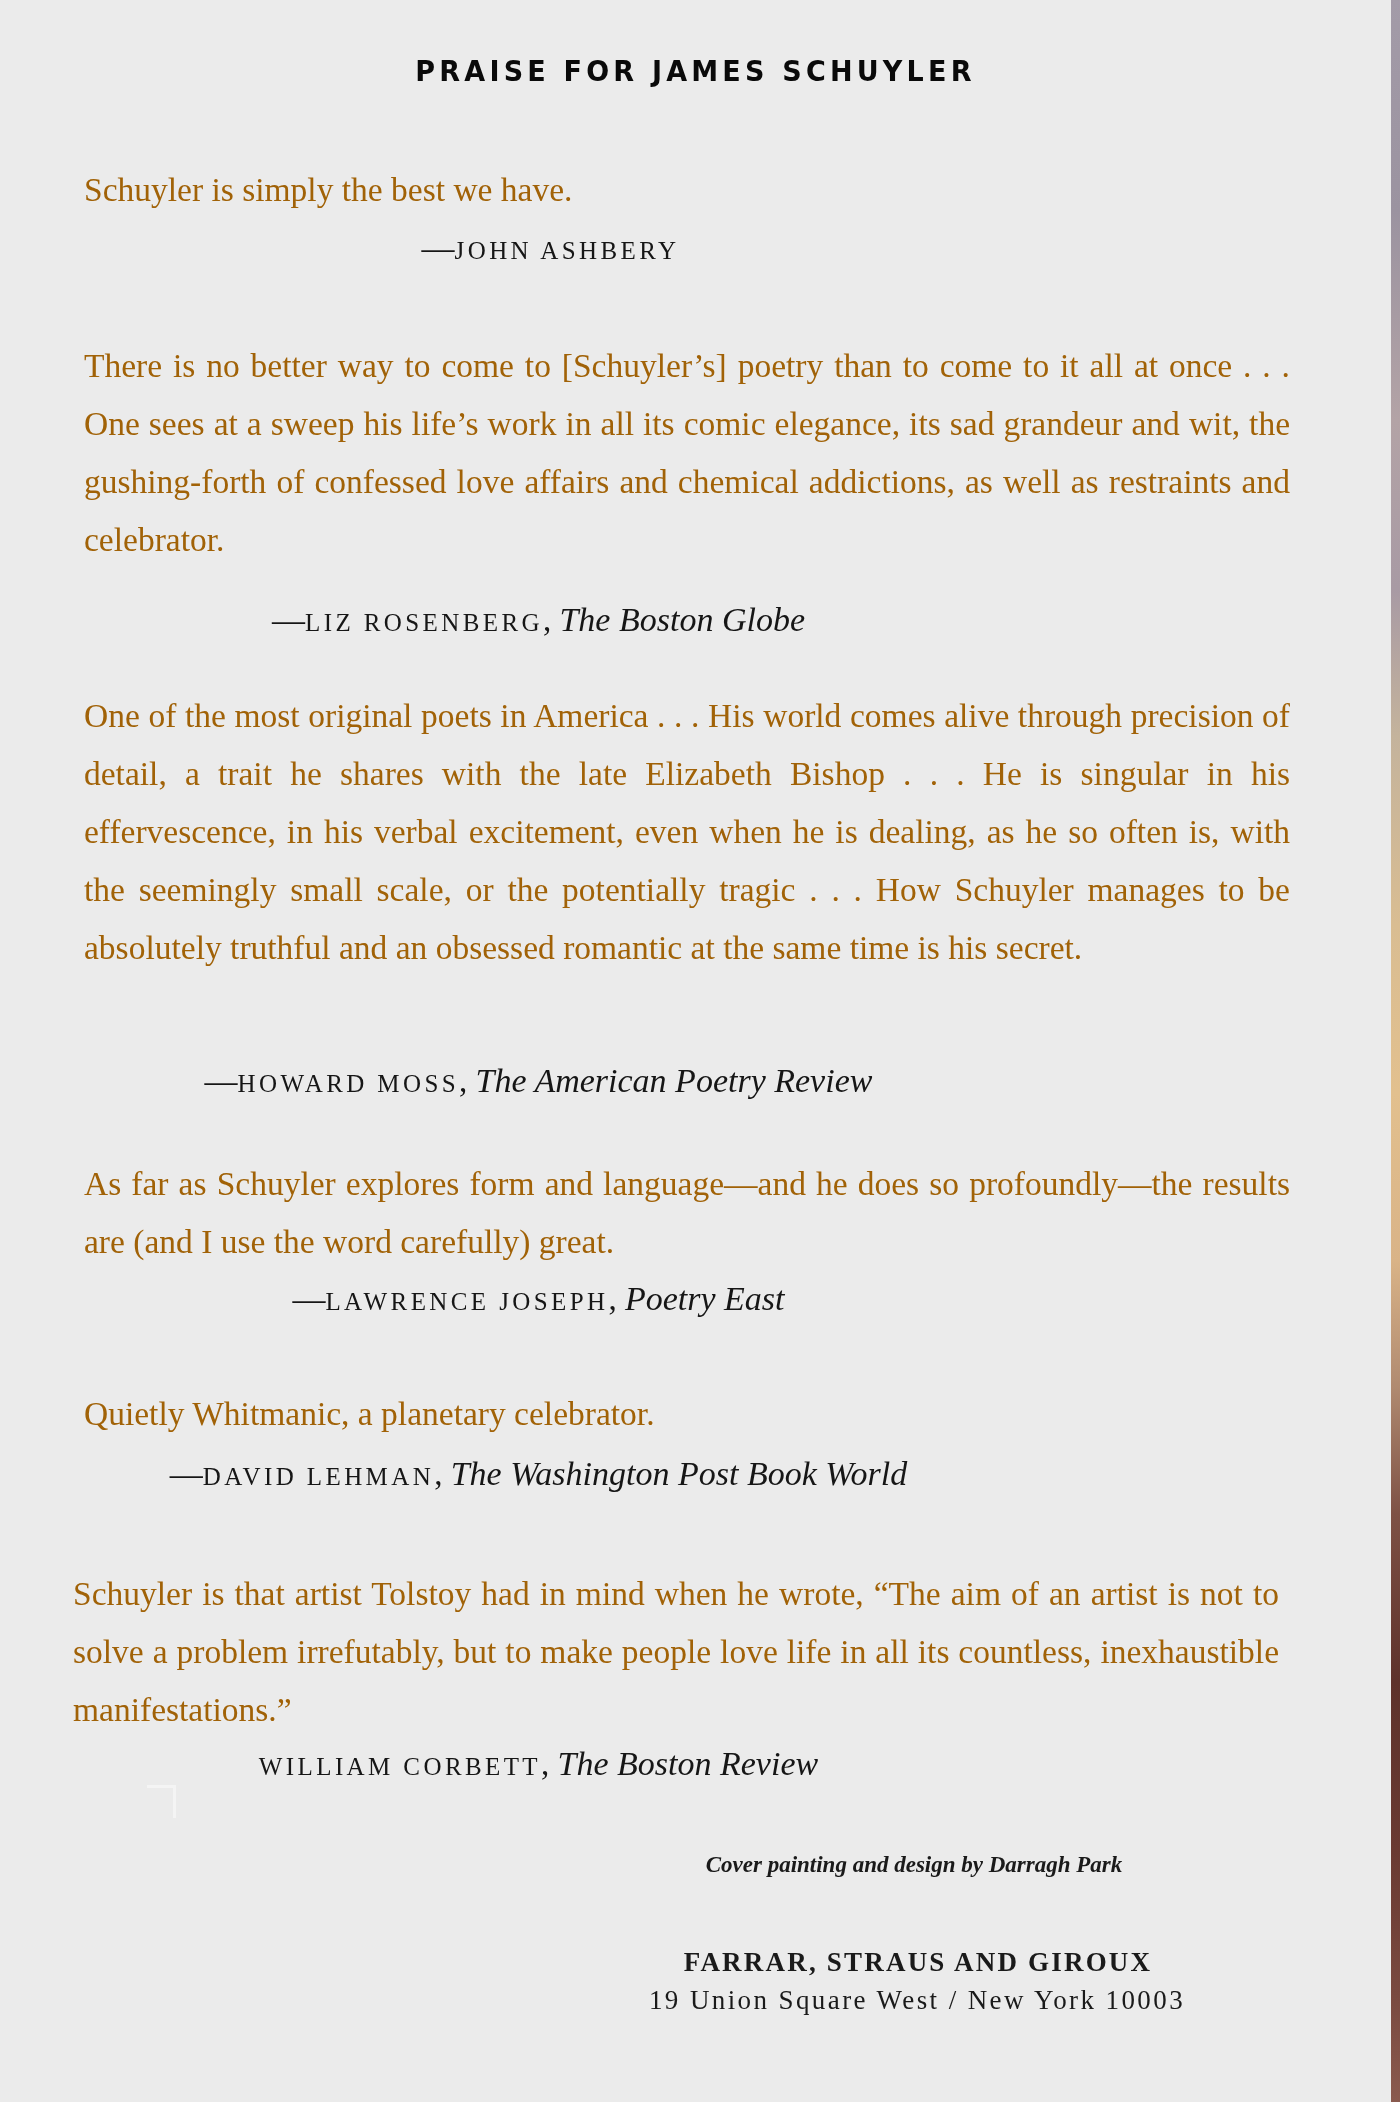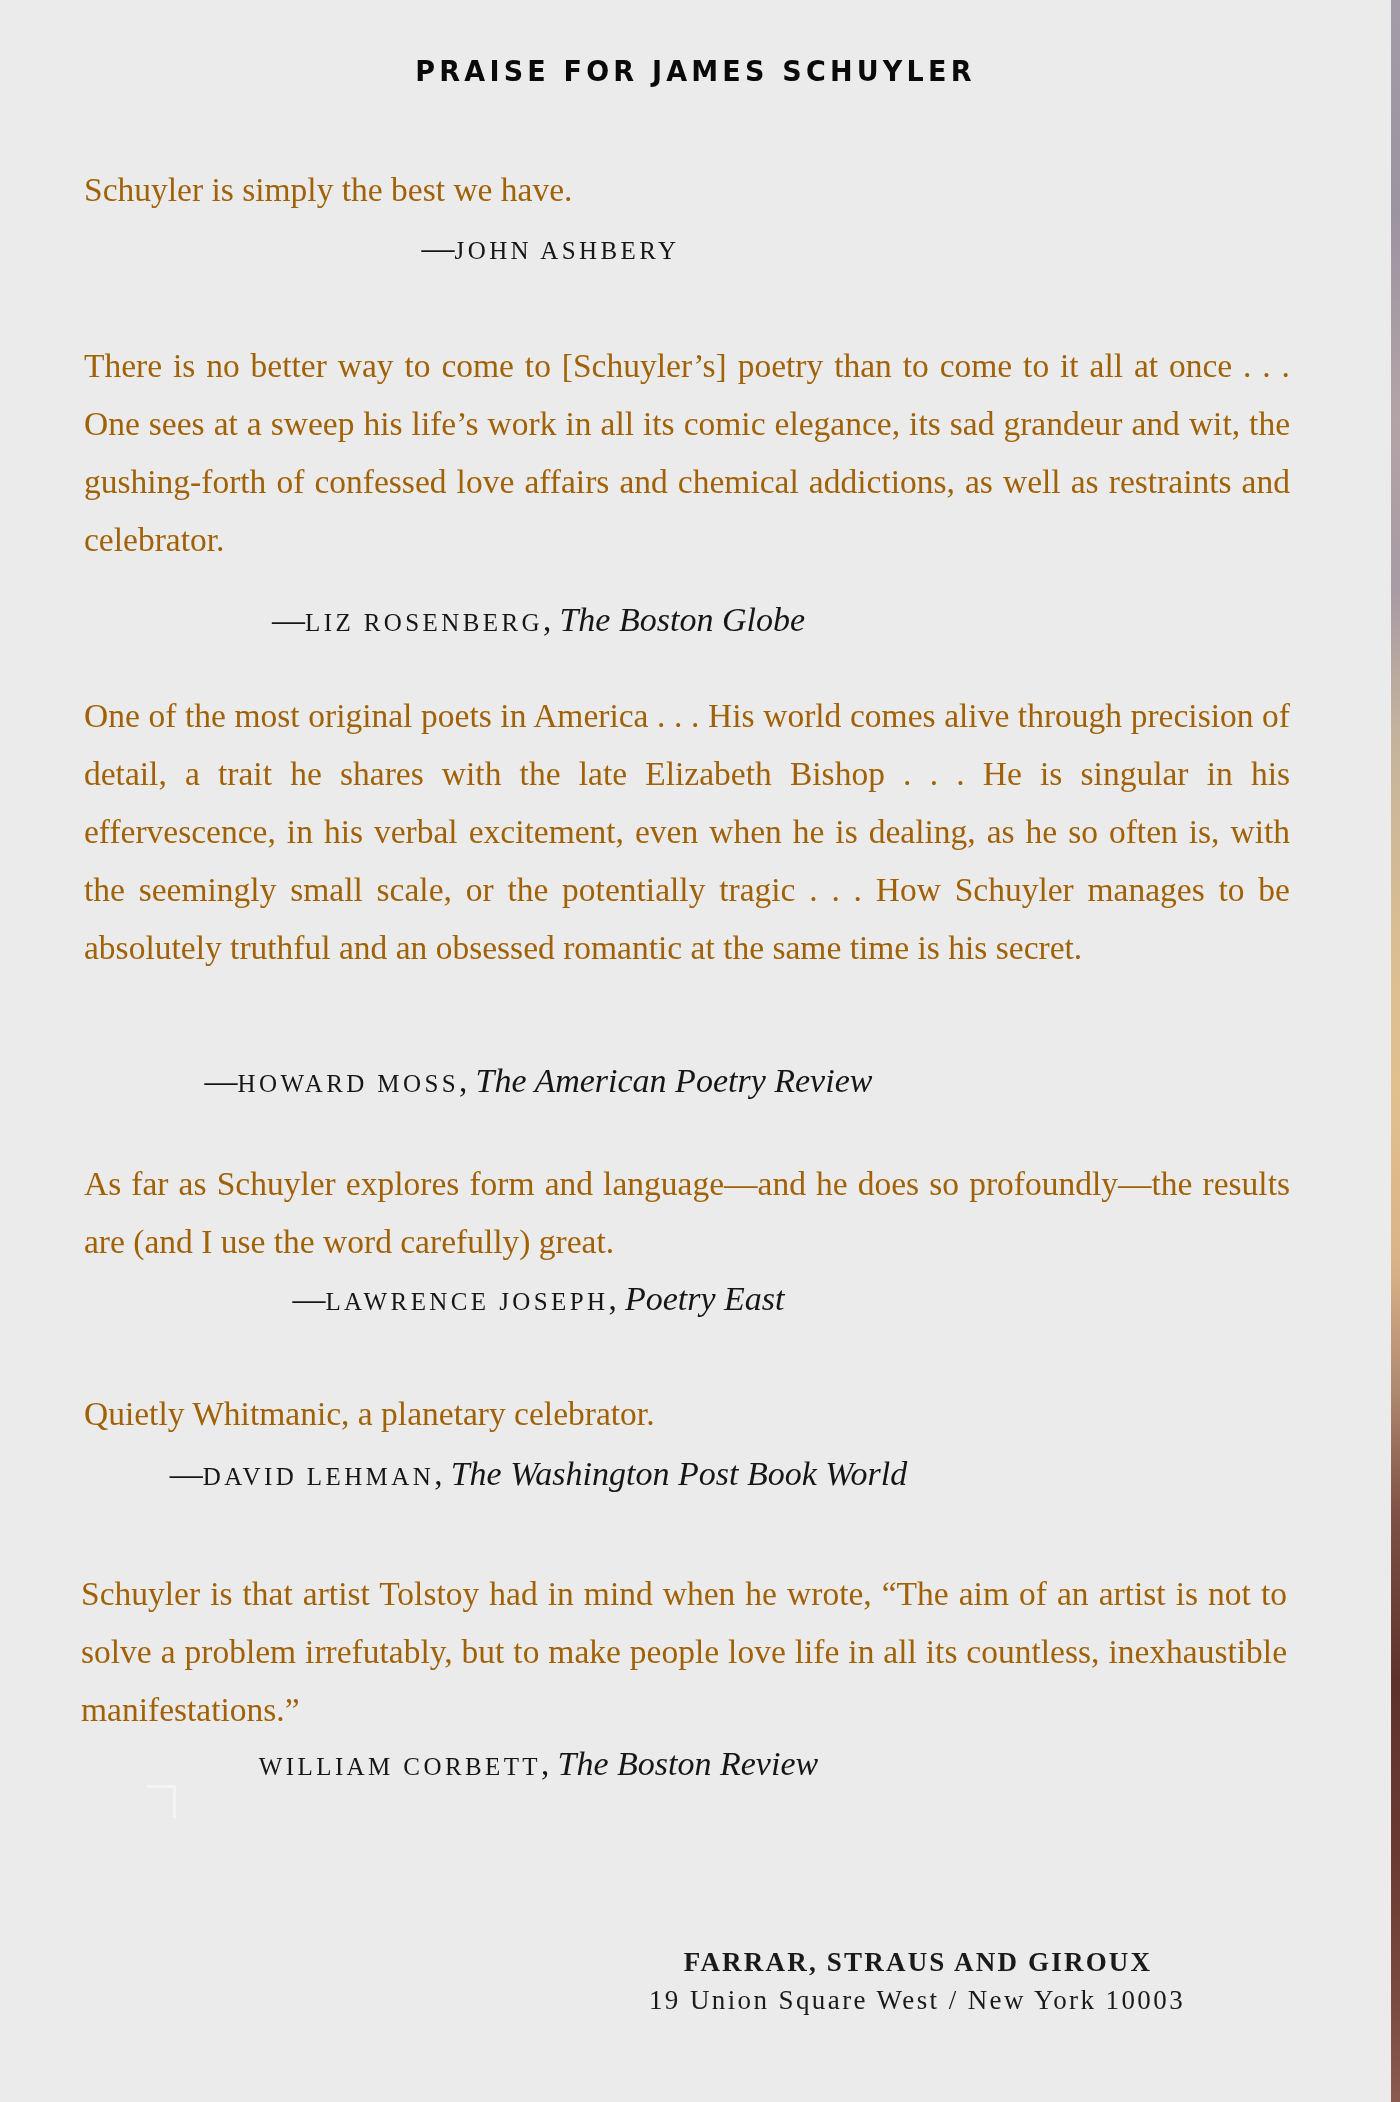--- a/index.html
+++ b/index.html
@@ -149,25 +149,26 @@
   <p class="quote" style="top:1155px;">As far as Schuyler explores form and language—and he does so profoundly—the results are (and I use the word carefully) great.</p>
   <div class="attrib" style="top:1279px; left:-12px;">
     <span>—</span><span class="name">Lawrence Joseph</span><span>, </span><span class="pub">Poetry East</span>
   </div>
 
   <p class="quote" style="top:1385px;">Quietly Whitmanic, a planetary celebrator.</p>
   <div class="attrib" style="top:1454px; left:-12px;">
     <span>—</span><span class="name">David Lehman</span><span>, </span><span class="pub">The Washington Post Book World</span>
   </div>
 
-  <p class="quote" style="top:1565px; left:81px;">Schuyler is that artist Tolstoy had in mind when he wrote, “The aim of an artist is not to solve a problem irrefutably, but to make people love life in all its countless, inexhaustible manifestations.”</p>
+  <p class="quote" style="top:1565px; left:73px;">Schuyler is that artist Tolstoy had in mind when he wrote, “The aim of an artist is not to solve a problem irrefutably, but to make people love life in all its countless, inexhaustible manifestations.”</p>
   <div class="attrib" style="top:1744px; left:-12px;">
     <span></span><span class="name">William Corbett</span><span>, </span><span class="pub">The Boston Review</span>
   </div>
 
   <div class="crop-mark"></div>
 
+  <div class="credit">Cover painting and design by Darragh Park</div>
 
   <div class="publisher">FARRAR, STRAUS AND GIROUX</div>
   <div class="address">19 Union Square West / New York 10003</div>
 </div>
 
 <div class="edge-strip"></div>
 
 </body></html>

